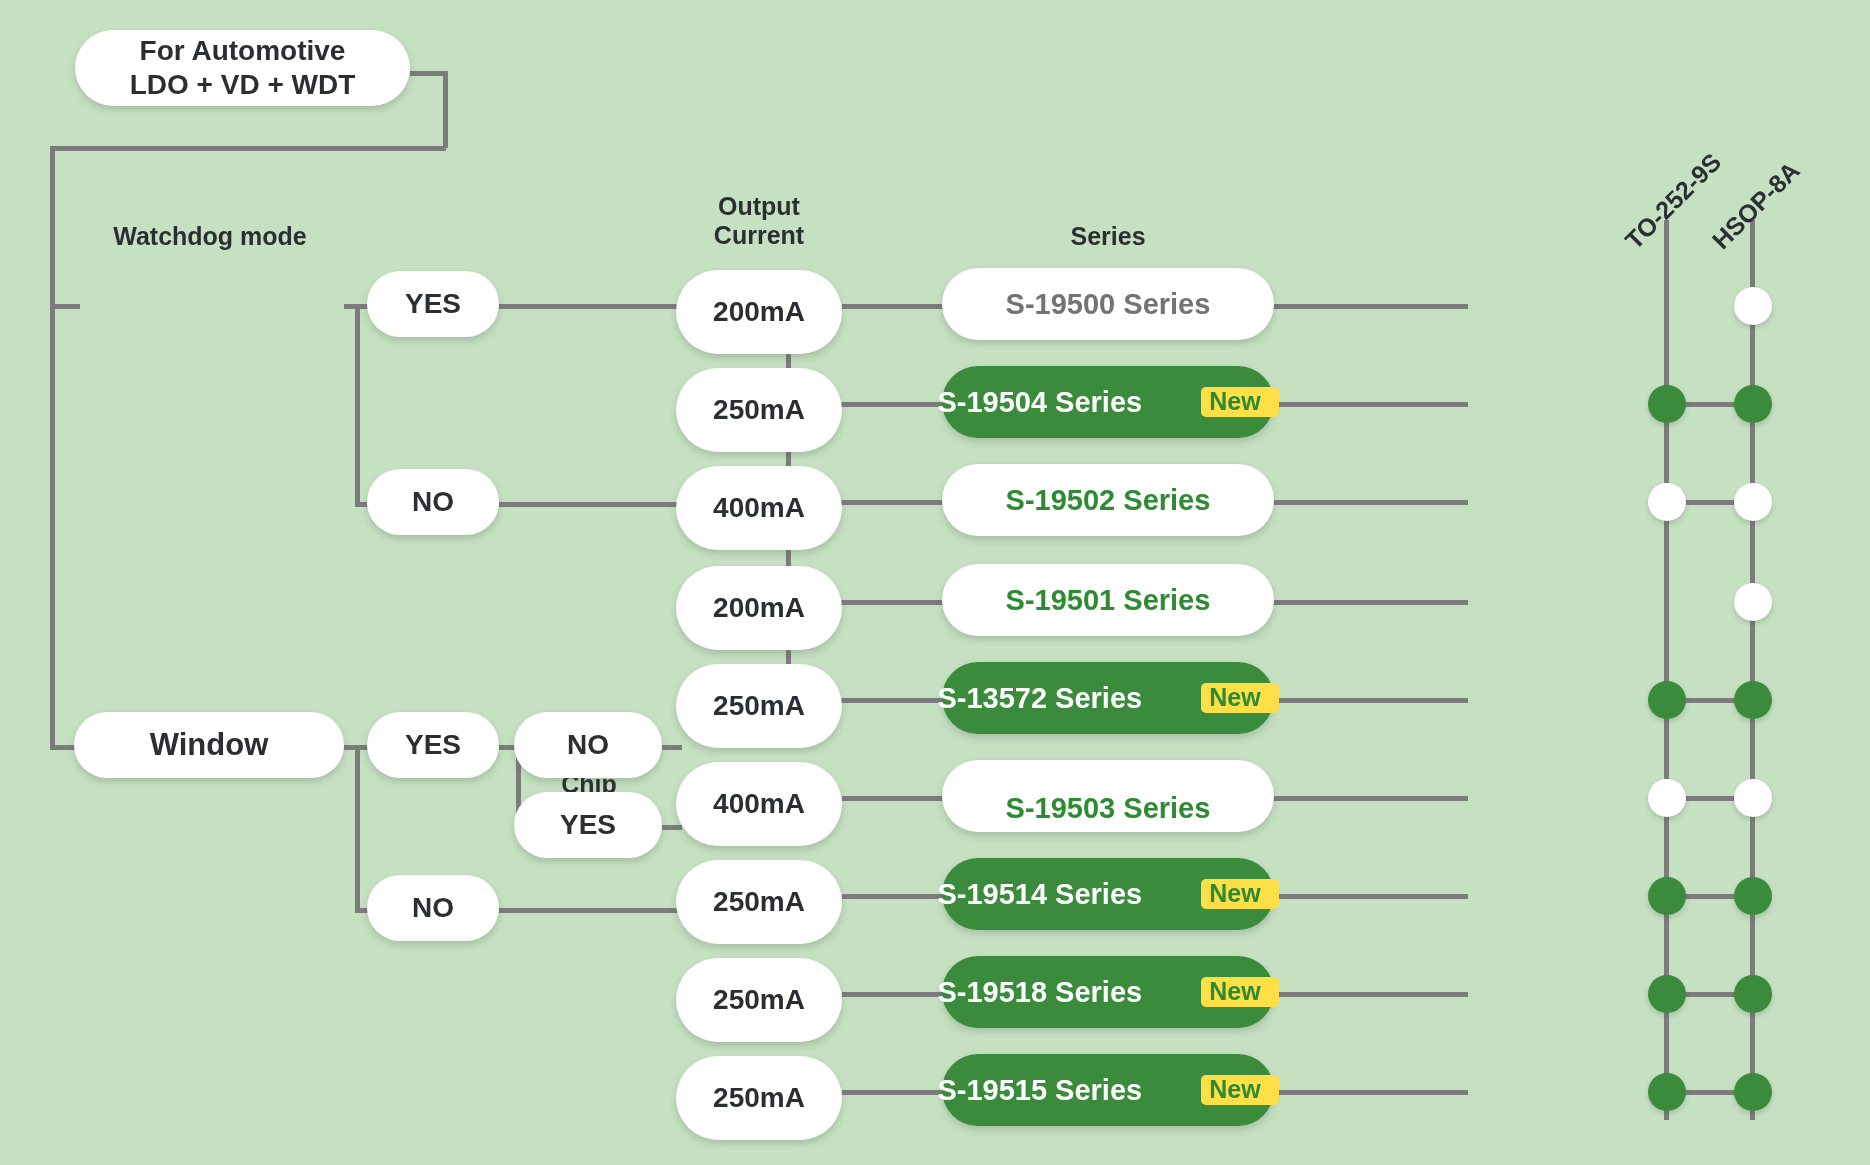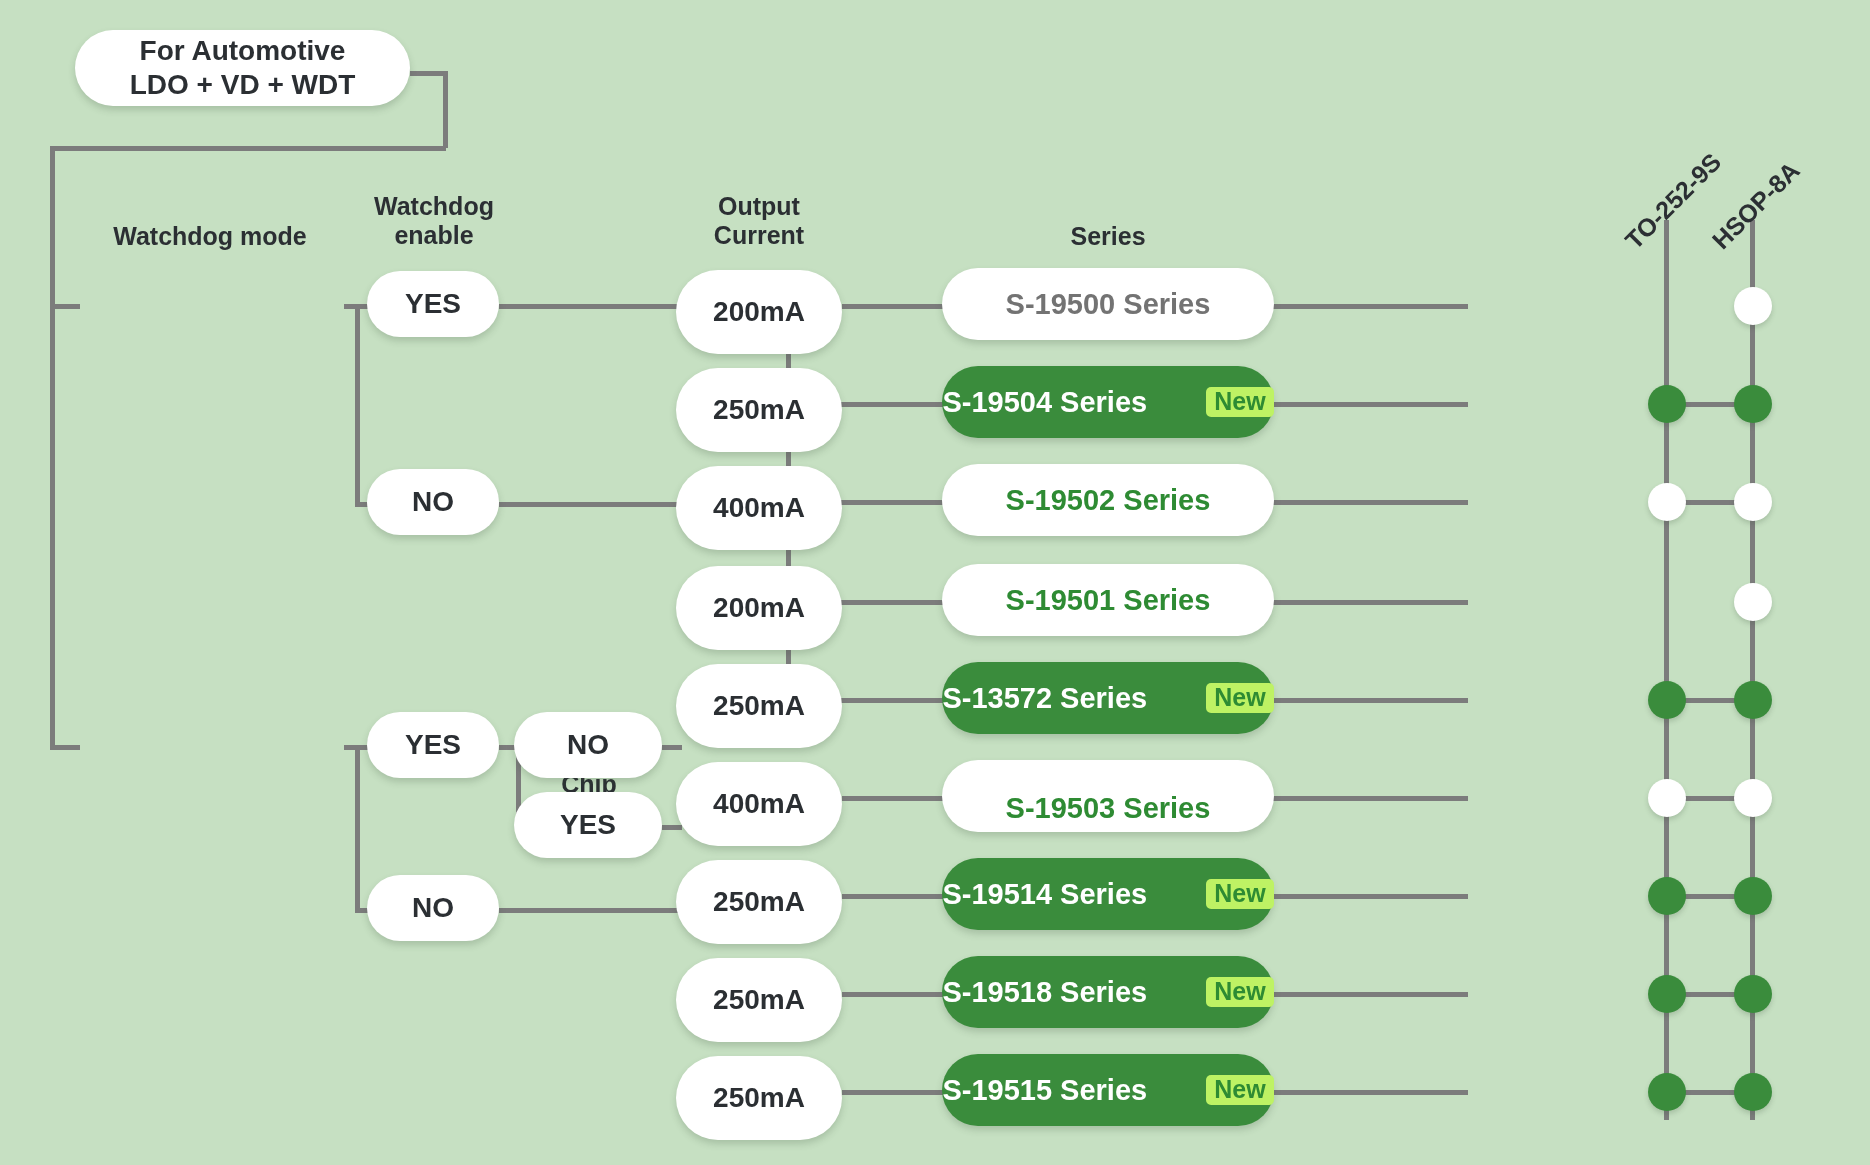--- a/index.html
+++ b/index.html
@@ -89,22 +89,22 @@
   .curbox { width: 166px; height: 84px; left: 676px; font-size: 28px; }
   
   .serbox { width: 332px; height: 72px; left: 942px; font-size: 29px; }
 
   .seriestxt { font-weight: bold; }
   .newbadge {
     display: inline-flex;
     align-items: center;
     justify-content: center;
     margin-left: 23px;
-    padding: 1px 8px 3px 8px;
-    background: #bef264;
+    padding: 1px 18px 3px 8px;
+    background: #fde047;
     color: #2e8b33;
     border-radius: 5px;
     font-size: 25px;
     font-weight: bold;
     line-height: 1.05;
   }
 
   
   .dot {
     position: absolute;
@@ -181,36 +181,35 @@
 
   <div class="ln lh" style="left:1664px; top:402px; width:90px;"></div>
   <div class="ln lh" style="left:1664px; top:500px; width:90px;"></div>
   <div class="ln lh" style="left:1664px; top:698px; width:90px;"></div>
   <div class="ln lh" style="left:1664px; top:796px; width:90px;"></div>
   <div class="ln lh" style="left:1664px; top:894px; width:90px;"></div>
   <div class="ln lh" style="left:1664px; top:992px; width:90px;"></div>
   <div class="ln lh" style="left:1664px; top:1090px; width:90px;"></div>
 
   <div class="hdr" style="left:90px; top:222px; width:240px;">Watchdog mode</div>
-  <div class="hdr" style="left:358px; top:192px; width:152px;">Watchdog
-enable</div>
   <div class="hdr" style="left:515px; top:770px; width:148px;">Chip
 enable</div>
   <div class="hdr" style="left:676px; top:192px; width:166px;">Output
 Current</div>
   <div class="hdr" style="left:942px; top:222px; width:332px;">Series</div>
 
   <div class="rot" style="left:1640px; top:226px;">TO-252-9S</div>
   <div class="rot" style="left:1727px; top:226px;">HSOP-8A</div>
 
   <div class="pill" id="rootbox">
     <span class="l">For Automotive</span>
     <span class="l">LDO + VD + WDT</span>
   </div>
 
+  <div class="pill modebox" style="top:712px;">Window</div>
 
   <div class="pill enbox" style="top:271px;">YES</div>
   <div class="pill enbox" style="top:469px;">NO</div>
   <div class="pill enbox" style="top:712px;">YES</div>
   <div class="pill enbox" style="top:875px;">NO</div>
 
   <div class="pill cebox" style="top:712px;">NO</div>
   <div class="pill cebox" style="top:792px;">YES</div>
 
   <div class="pill curbox" style="top:270px;">200mA</div>

